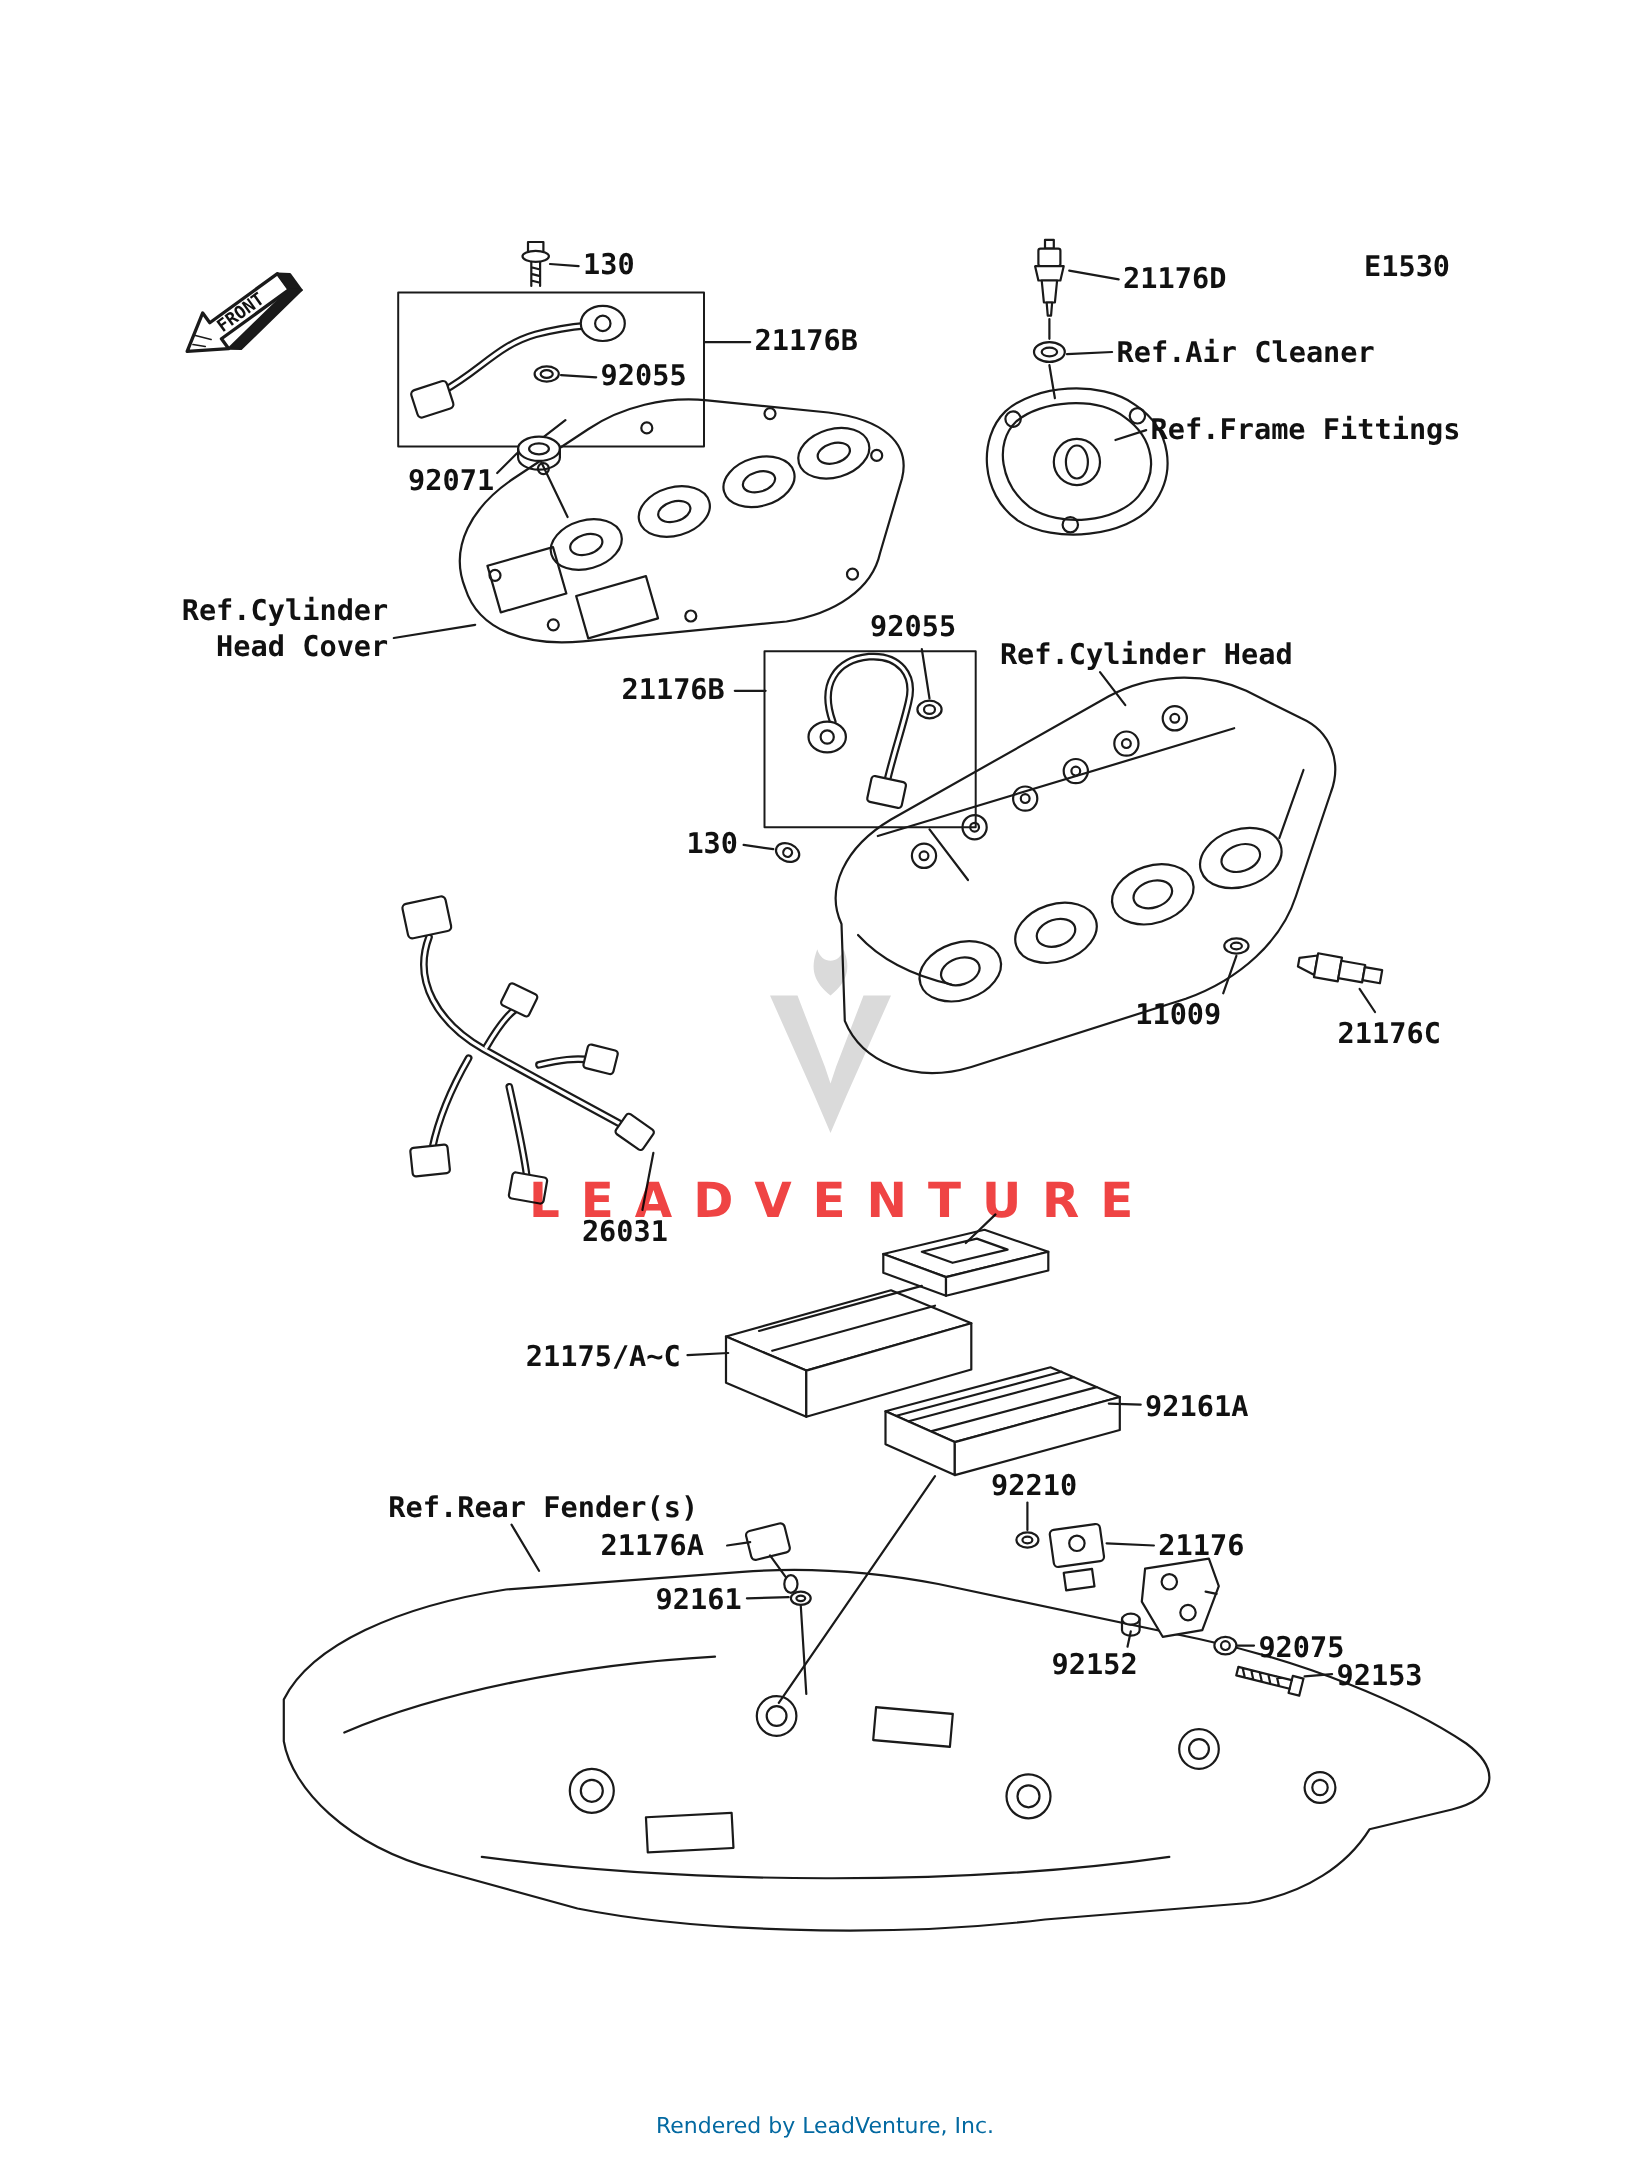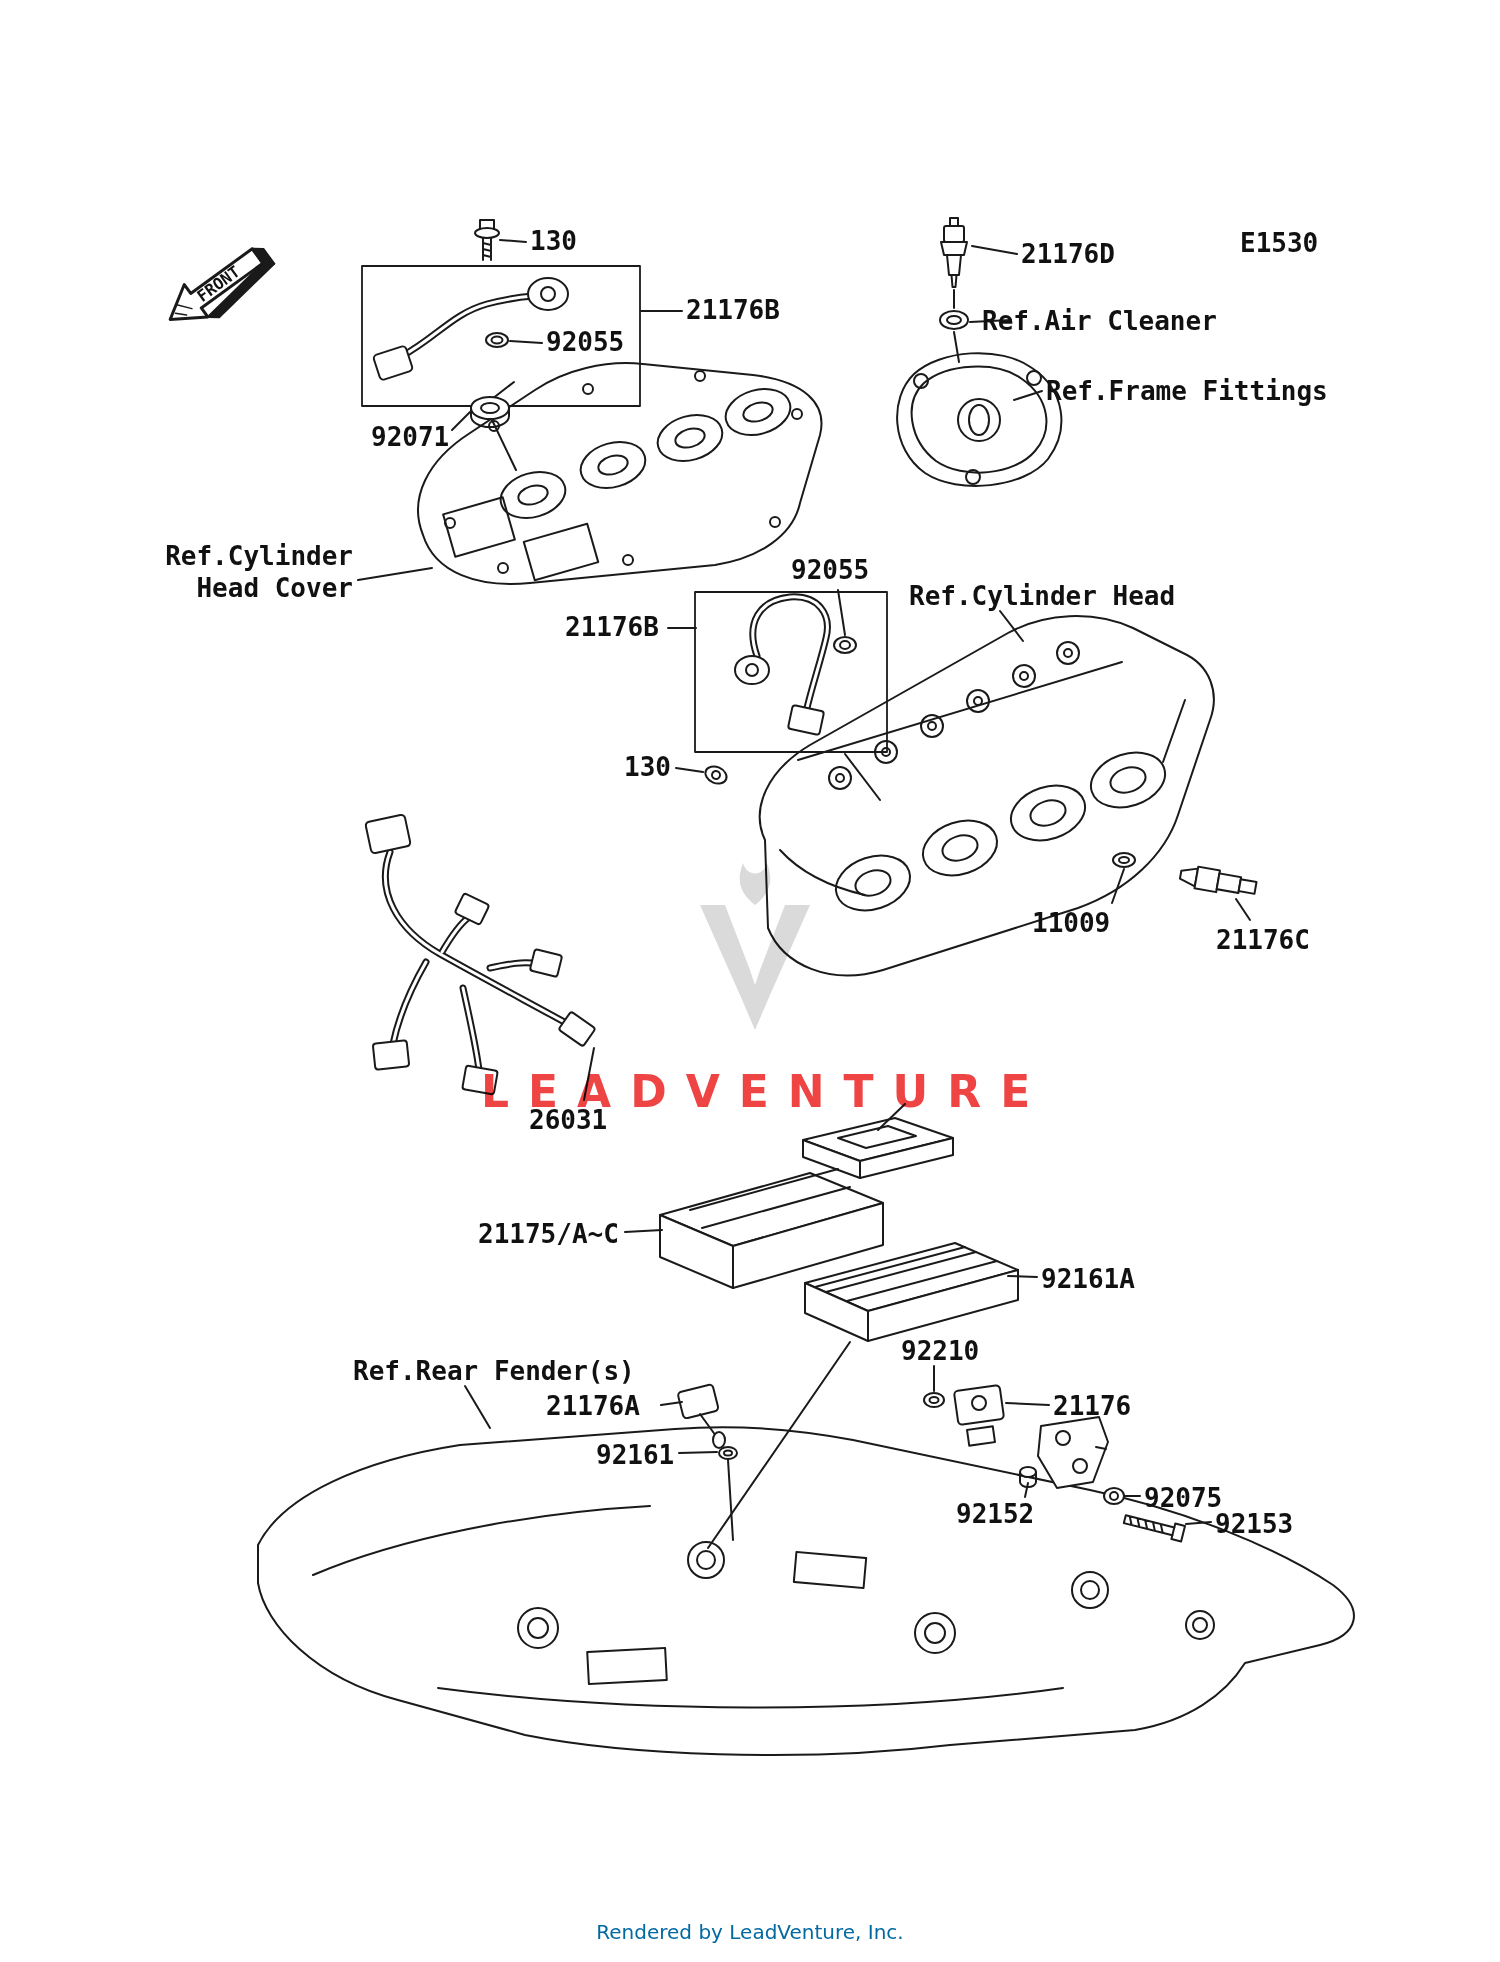--- a/index.html
+++ b/index.html
@@ -307,21 +307,21 @@
   <div class="wm wm-text" style="left:481px; top:1066px;">LEADVENTURE</div>
 
   <div class="lbl" style="left:1240px; top:228px;">E1530</div>
 
   <div class="lbl" style="left:530px;  top:226px;">130</div>
   <div class="lbl" style="left:686px;  top:295px;">21176B</div>
   <div class="lbl" style="left:546px;  top:327px;">92055</div>
   <div class="lbl" style="left:371px;  top:422px;">92071</div>
   <div class="lbl" style="left:1021px; top:239px;">21176D</div>
 
-  <div class="lbl" style="left:982px; top:306px;">Ref.Air Cleaner</div>
+  <div class="lbl" style="left:1015px; top:306px;">Ref.Air Cleaner</div>
   <div class="lbl" style="left:1046px; top:376px;">Ref.Frame Fittings</div>
   <div class="lbl right" style="left:141px; top:541px; width:212px;">Ref.Cylinder
 Head Cover</div>
 
   <div class="lbl" style="left:791px;  top:555px;">92055</div>
   <div class="lbl" style="left:909px;  top:581px;">Ref.Cylinder Head</div>
   <div class="lbl" style="left:565px;  top:612px;">21176B</div>
   <div class="lbl" style="left:624px;  top:752px;">130</div>
   <div class="lbl" style="left:1032px; top:908px;">11009</div>
   <div class="lbl" style="left:1216px; top:925px;">21176C</div>

